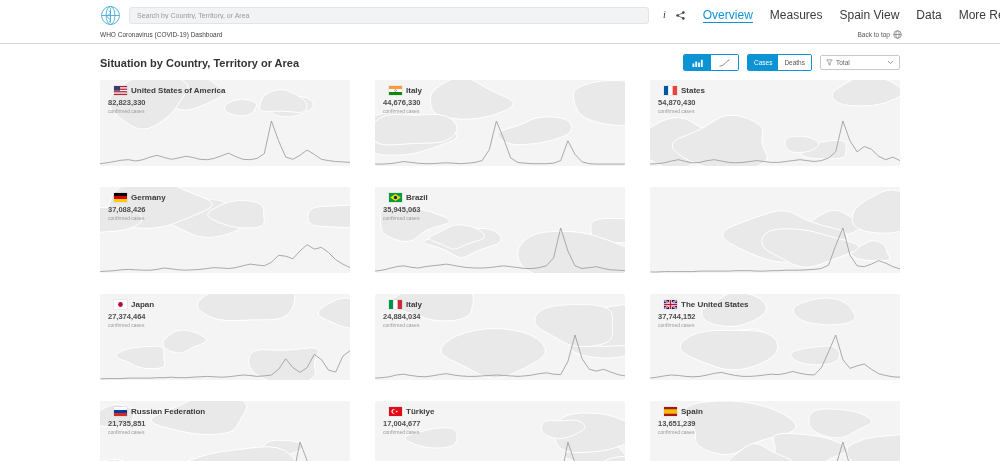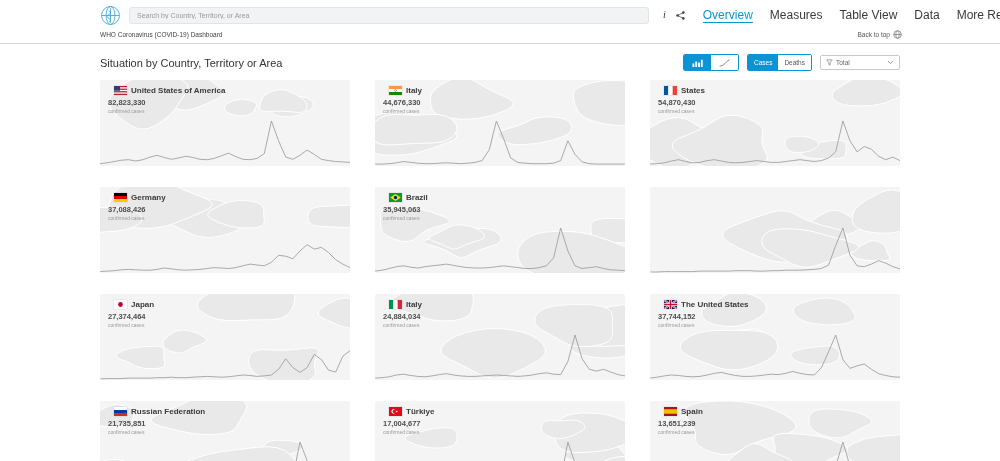--- a/index.html
+++ b/index.html
@@ -22,21 +22,21 @@
   .main-nav { display:flex; align-items:center; gap:17px; margin-left:10px; }
   .nav-item { font-size:12px; color:#3a3a3a; cursor:pointer; text-decoration:none; white-space:nowrap; padding-bottom:0; }
   .nav-item.active { color:#0c93d3; border-bottom:1px solid #0c93d3; }
   .hrow2 { display:flex; justify-content:space-between; align-items:center; padding:0 98px 4px 100px;
            border-bottom:1px solid #d8d8d8; background:#fff; }
   .dash-title { font-size:6.5px; color:#444; }
   .back-top { display:flex; align-items:center; gap:3px; cursor:pointer; }
   .back-top span { font-size:6.5px; color:#555; }
   
   .section-head { display:flex; justify-content:space-between; align-items:center; padding:10px 100px 0 100px; }
-  .section-title { font-size:11px; font-weight:400; color:#333; }
+  .section-title { font-size:11px; font-weight:700; color:#333; }
   .controls { display:flex; align-items:center; gap:8px; }
   .tgroup { display:flex; border:1px solid #0c93d3; border-radius:2px; overflow:hidden; }
   .tbtn { height:15px; min-width:27px; display:flex; align-items:center; justify-content:center;
           background:#fff; border:none; padding:0 6px; font-size:6.5px; color:#555; cursor:pointer;
           font-family:"Liberation Sans", sans-serif; }
   .tbtn.selected { background:#0c93d3; color:#fff; }
   .dropdown { width:80px; height:15px; border:1px solid #c9c9c9; border-radius:2px; background:#fff;
               display:flex; align-items:center; gap:3px; padding:0 5px; font-size:6.5px; color:#666; cursor:pointer; }
   .dropdown .chev { margin-left:auto; display:flex; }
   
@@ -77,21 +77,21 @@
           </g>
         <g stroke="#444" stroke-width="0.7">
             <line x1="1.6" y1="4.5" x2="7.3" y2="1.6"></line>
             <line x1="1.6" y1="4.5" x2="7.3" y2="7.4"></line>
           </g>
       </svg>
     </div>
     <nav class="main-nav">
       <a class="nav-item active">Overview</a>
       <a class="nav-item">Measures</a>
-      <a class="nav-item">Table View</a>
+      <a class="nav-item">Spain View</a>
       <a class="nav-item">Data</a>
       <a class="nav-item">More Resources</a>
     </nav>
   </div>
   <div class="hrow2">
     <span class="dash-title">WHO Coronavirus (COVID-19) Dashboard</span>
     <span class="back-top">
       <span>Back to top</span>
       <svg width="9" height="9" viewBox="0 0 10 10" fill="none" stroke="#666" stroke-width="0.7">
         <circle cx="5" cy="5" r="4.2"></circle>

